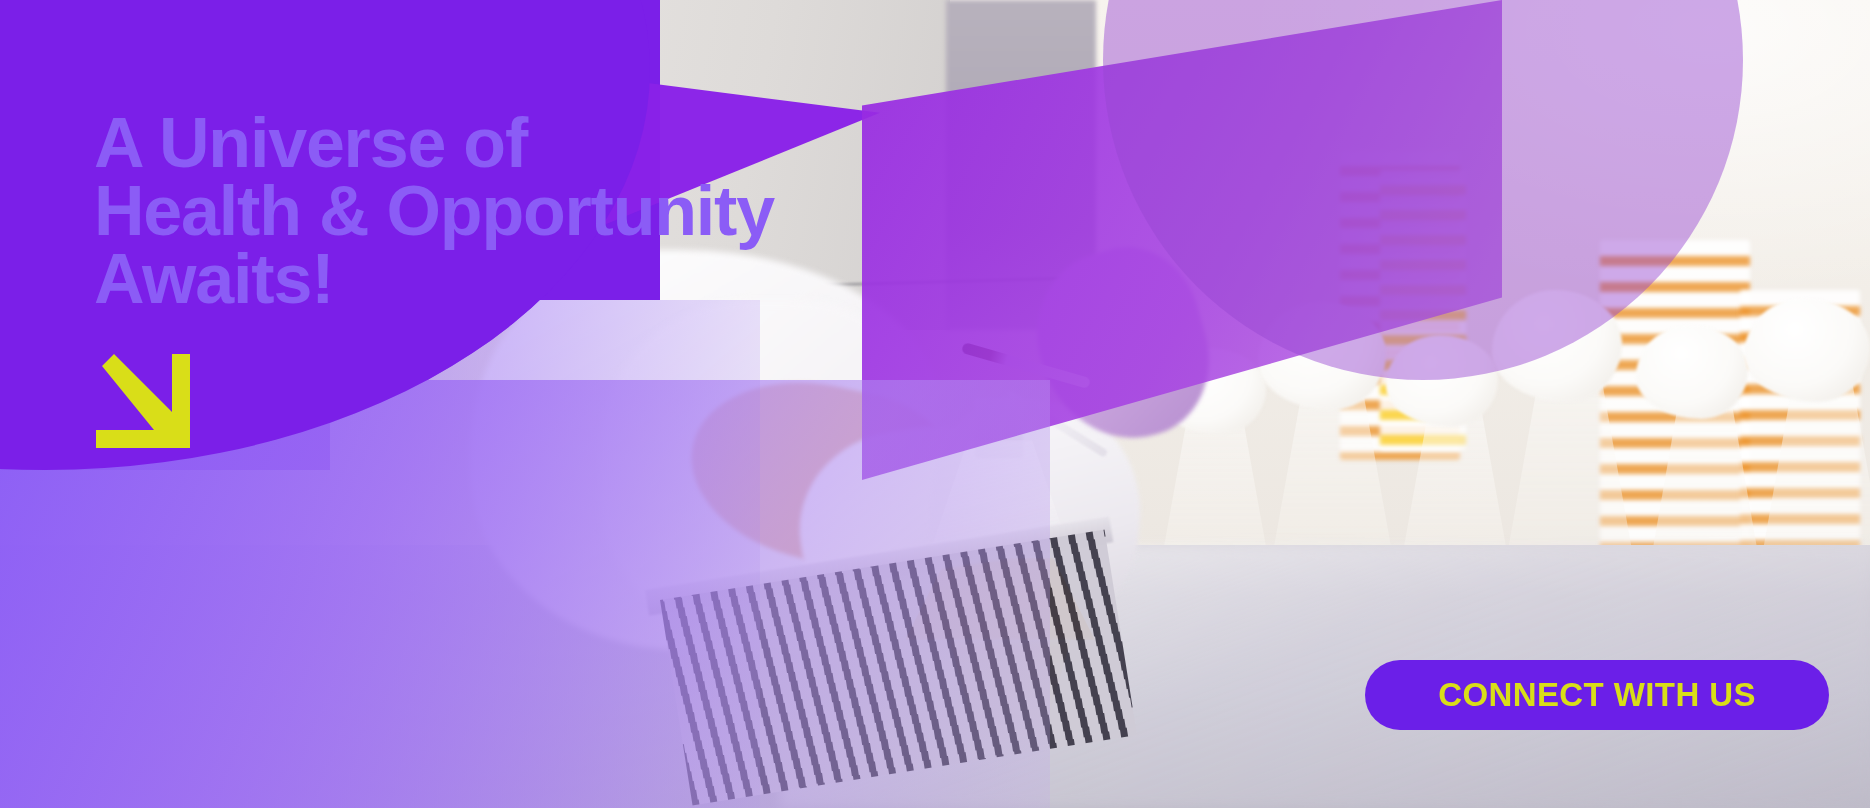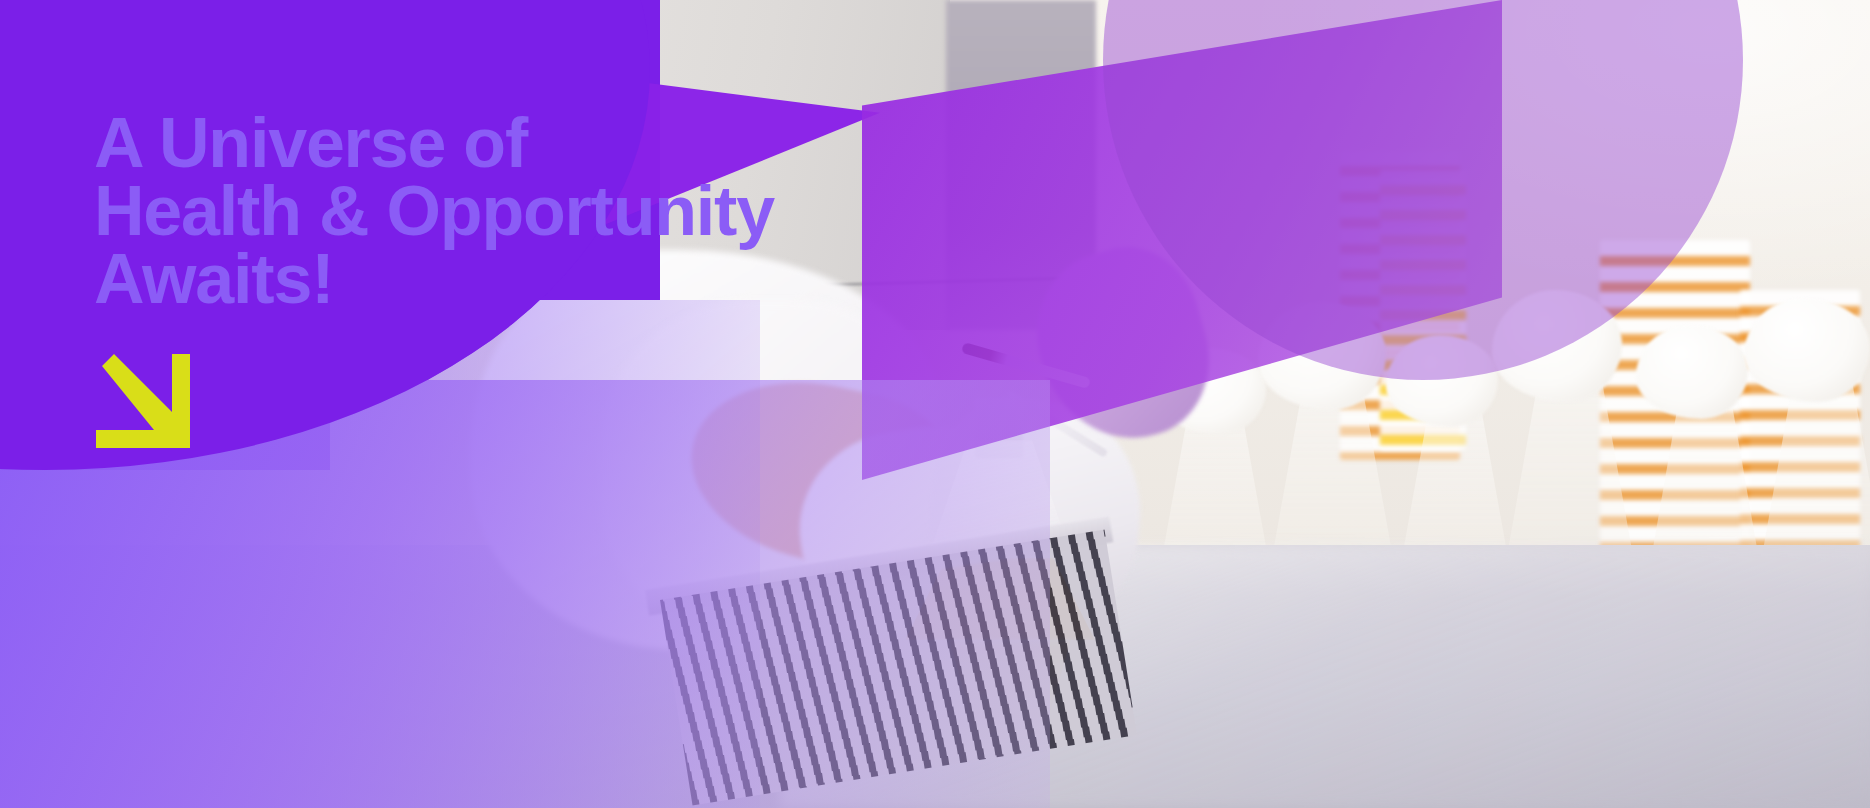--- a/index.html
+++ b/index.html
@@ -359,14 +359,15 @@
 Health &amp; Opportunity
 Awaits!</h1>
 
     <span class="arrow-icon">
       <svg width="96" height="98" viewBox="0 0 96 98" xmlns="http://www.w3.org/2000/svg">
         <path d="M8 14 L20 2 L78 60 L78 2 L96 2 L96 96 L2 96 L2 78 L60 78 Z" fill="#d9de18"></path>
       </svg>
     </span>
 
 
+    <button class="cta">CONNECT WITH US</button>
   </div>
 </div>
 
 </body></html>

